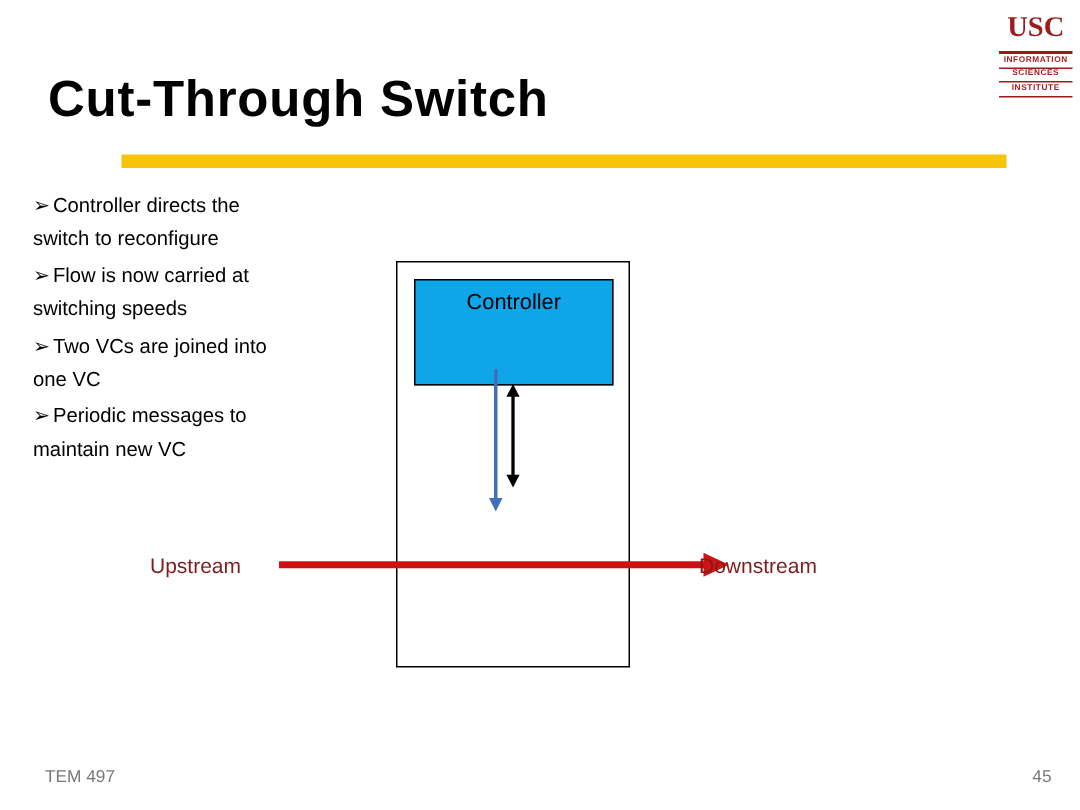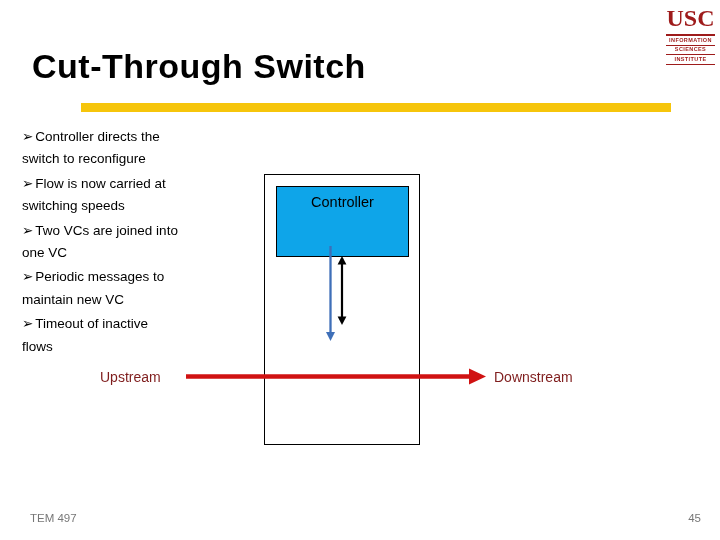--- a/index.html
+++ b/index.html
@@ -36,21 +36,21 @@
   
   .usc-logo {
     position: absolute;
     left: 666px; top: 3px;
     width: 49px;
     text-align: center;
   }
   .usc-name {
     font-family: "Liberation Serif", "DejaVu Serif", serif;
     font-weight: bold;
-    font-size: 24px;
+    font-size: 19px;
     line-height: 31px;
     letter-spacing: 0px;
     border-bottom: 2px solid;
   }
   .usc-line {
     font-size: 5.5px;
     font-weight: bold;
     letter-spacing: 0.4px;
     padding: 1.5px 0;
     border-bottom: 1px solid;
@@ -107,21 +107,21 @@
     width: 720px; height: 540px;
     pointer-events: none;
   }
   .flow-label {
     position: absolute;
     font-size: 14px;
     color: #7f1d1d;
     white-space: nowrap;
   }
   .upstream-label  { left: 100px; top: 369px; }
-  .downstream-label{ left: 494px; top: 369px; }
+  .downstream-label{ left: 466px; top: 369px; }
 
   
   .footer-left {
     position: absolute;
     left: 30px; top: 512px;
     font-size: 11.5px;
   }
   .footer-right {
     position: absolute;
     right: 19px; top: 512px;
@@ -153,24 +153,20 @@
 switching speeds</span>
     </div>
     <div class="bullet">
       <span class="marker">➢</span><span class="btext">Two VCs are joined into
 one VC</span>
     </div>
     <div class="bullet">
       <span class="marker">➢</span><span class="btext">Periodic messages to
 maintain new VC</span>
     </div>
-    <div class="bullet">
-      <span class="marker">➢</span><span class="btext">Timeout of inactive
-flows</span>
-    </div>
   </div>
 
   <div class="outer-rect"></div>
 
   <div class="controller-box" style="background-color: #0ea5e9;">
     <span>Controller</span>
   </div>
 
 
   <svg class="arrows-overlay" width="720" height="540" viewBox="0 0 720 540" xmlns="http://www.w3.org/2000/svg">

